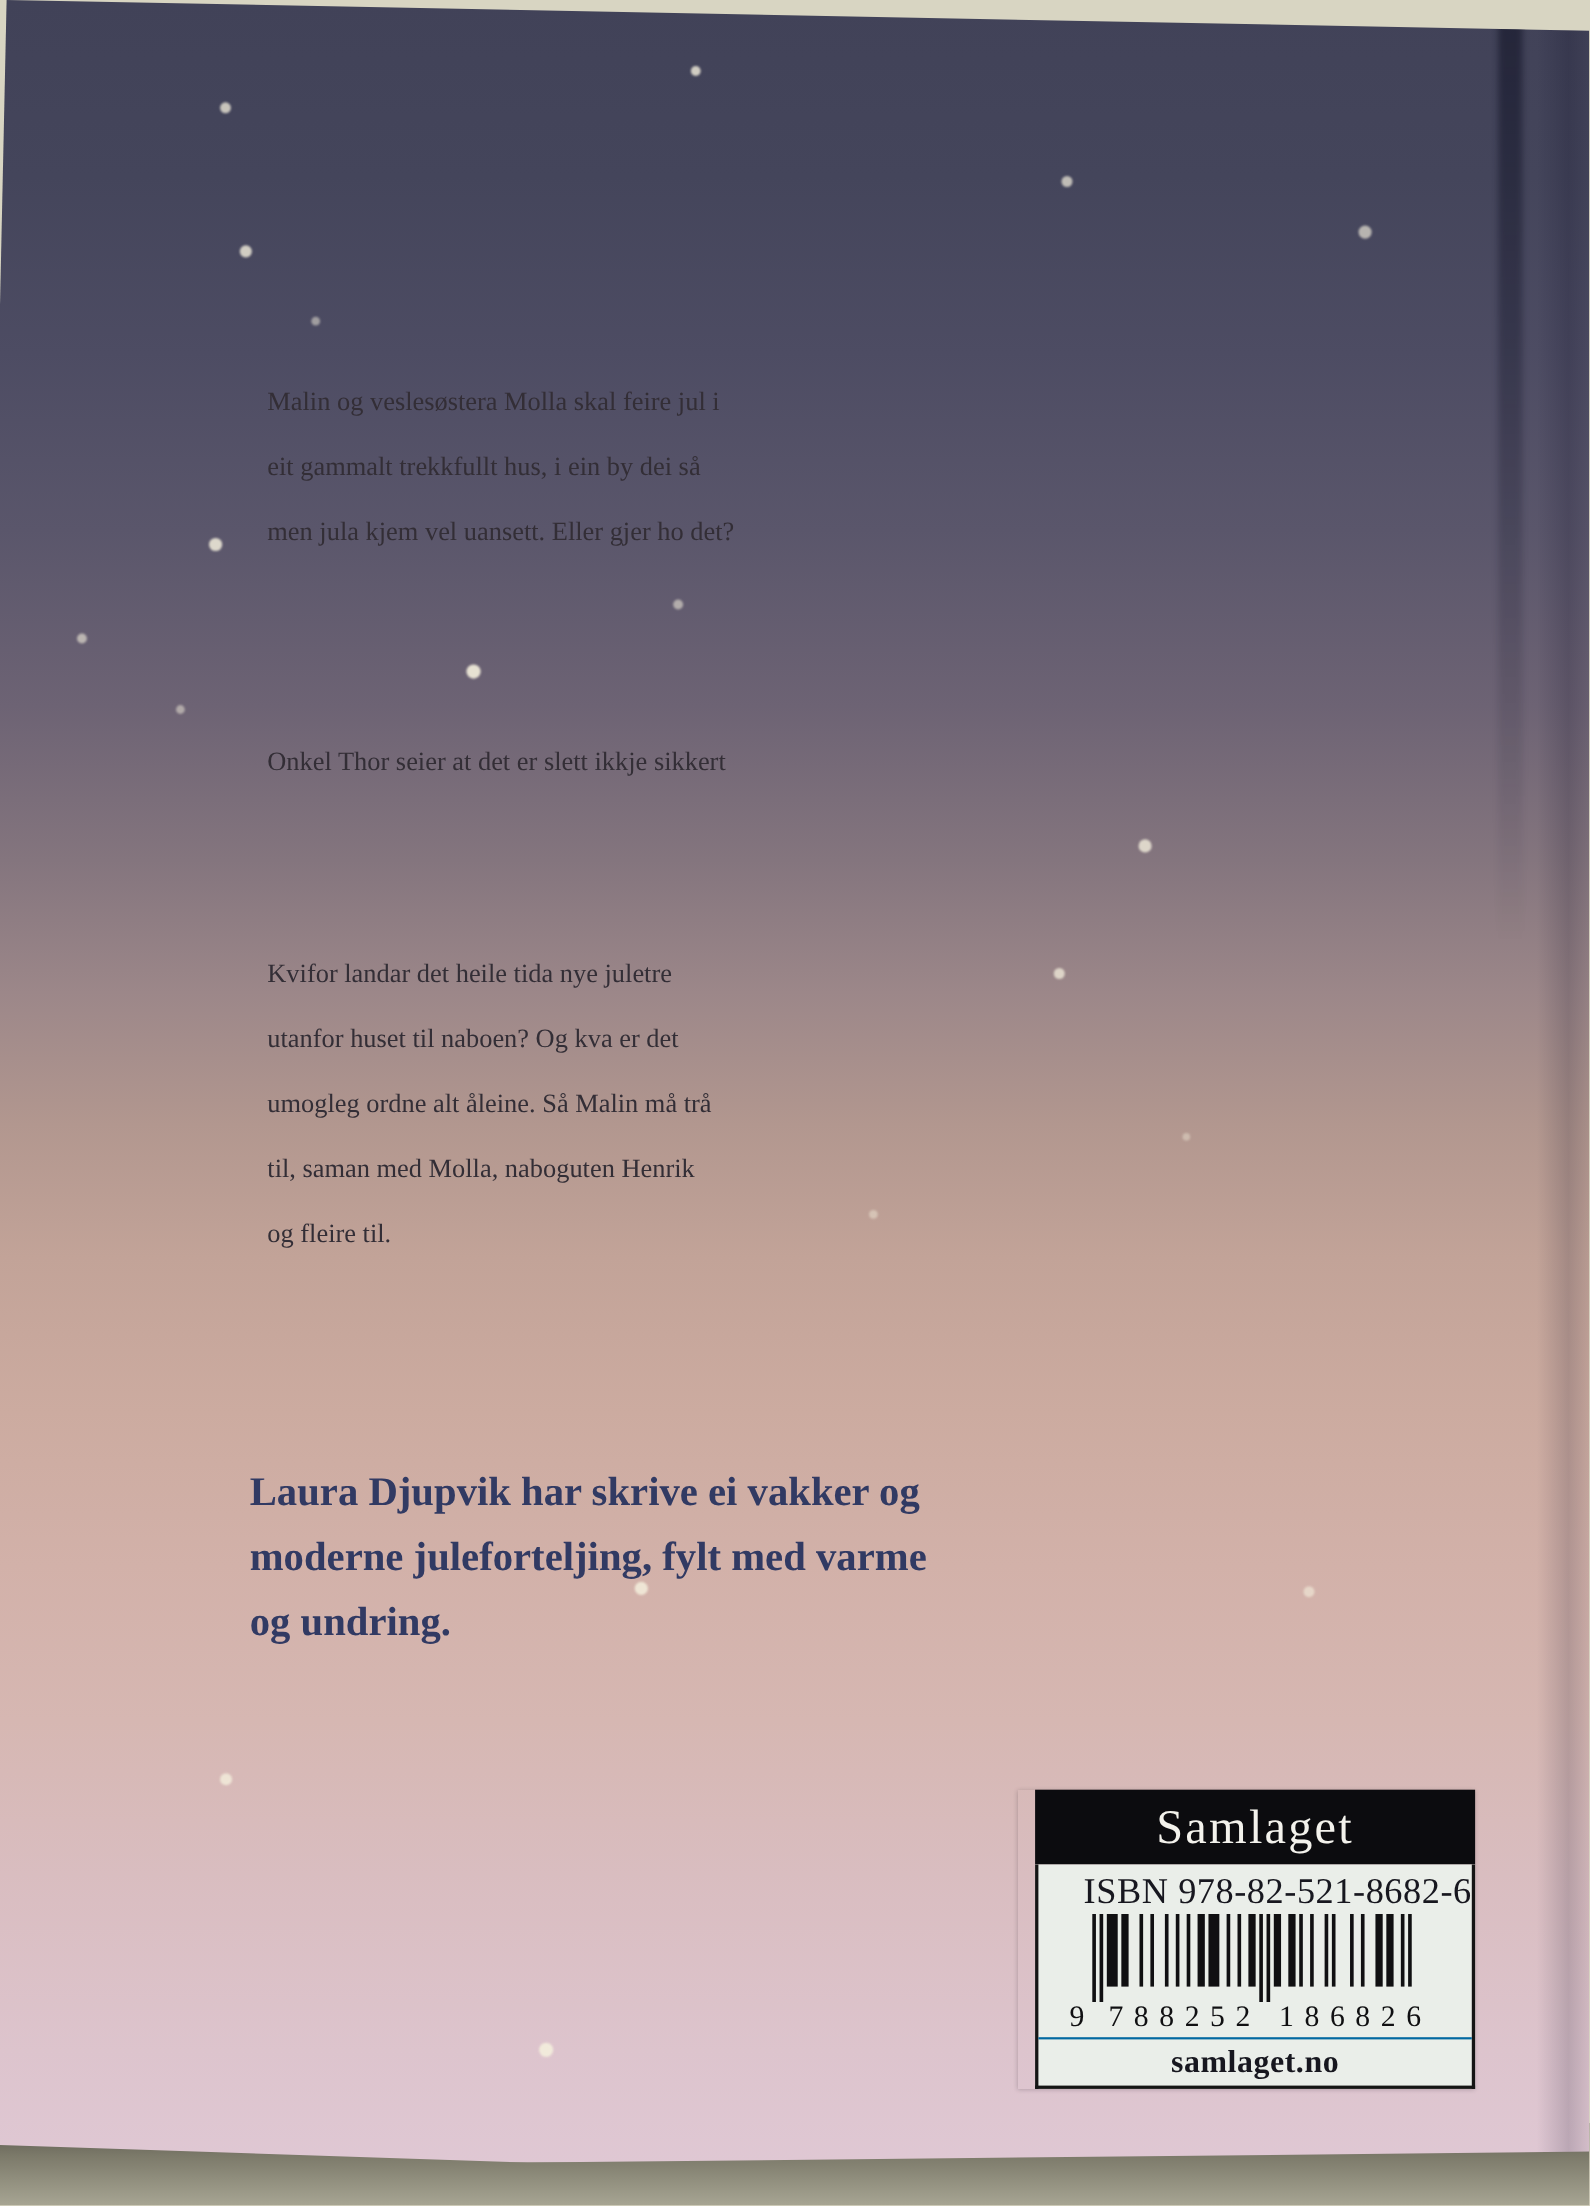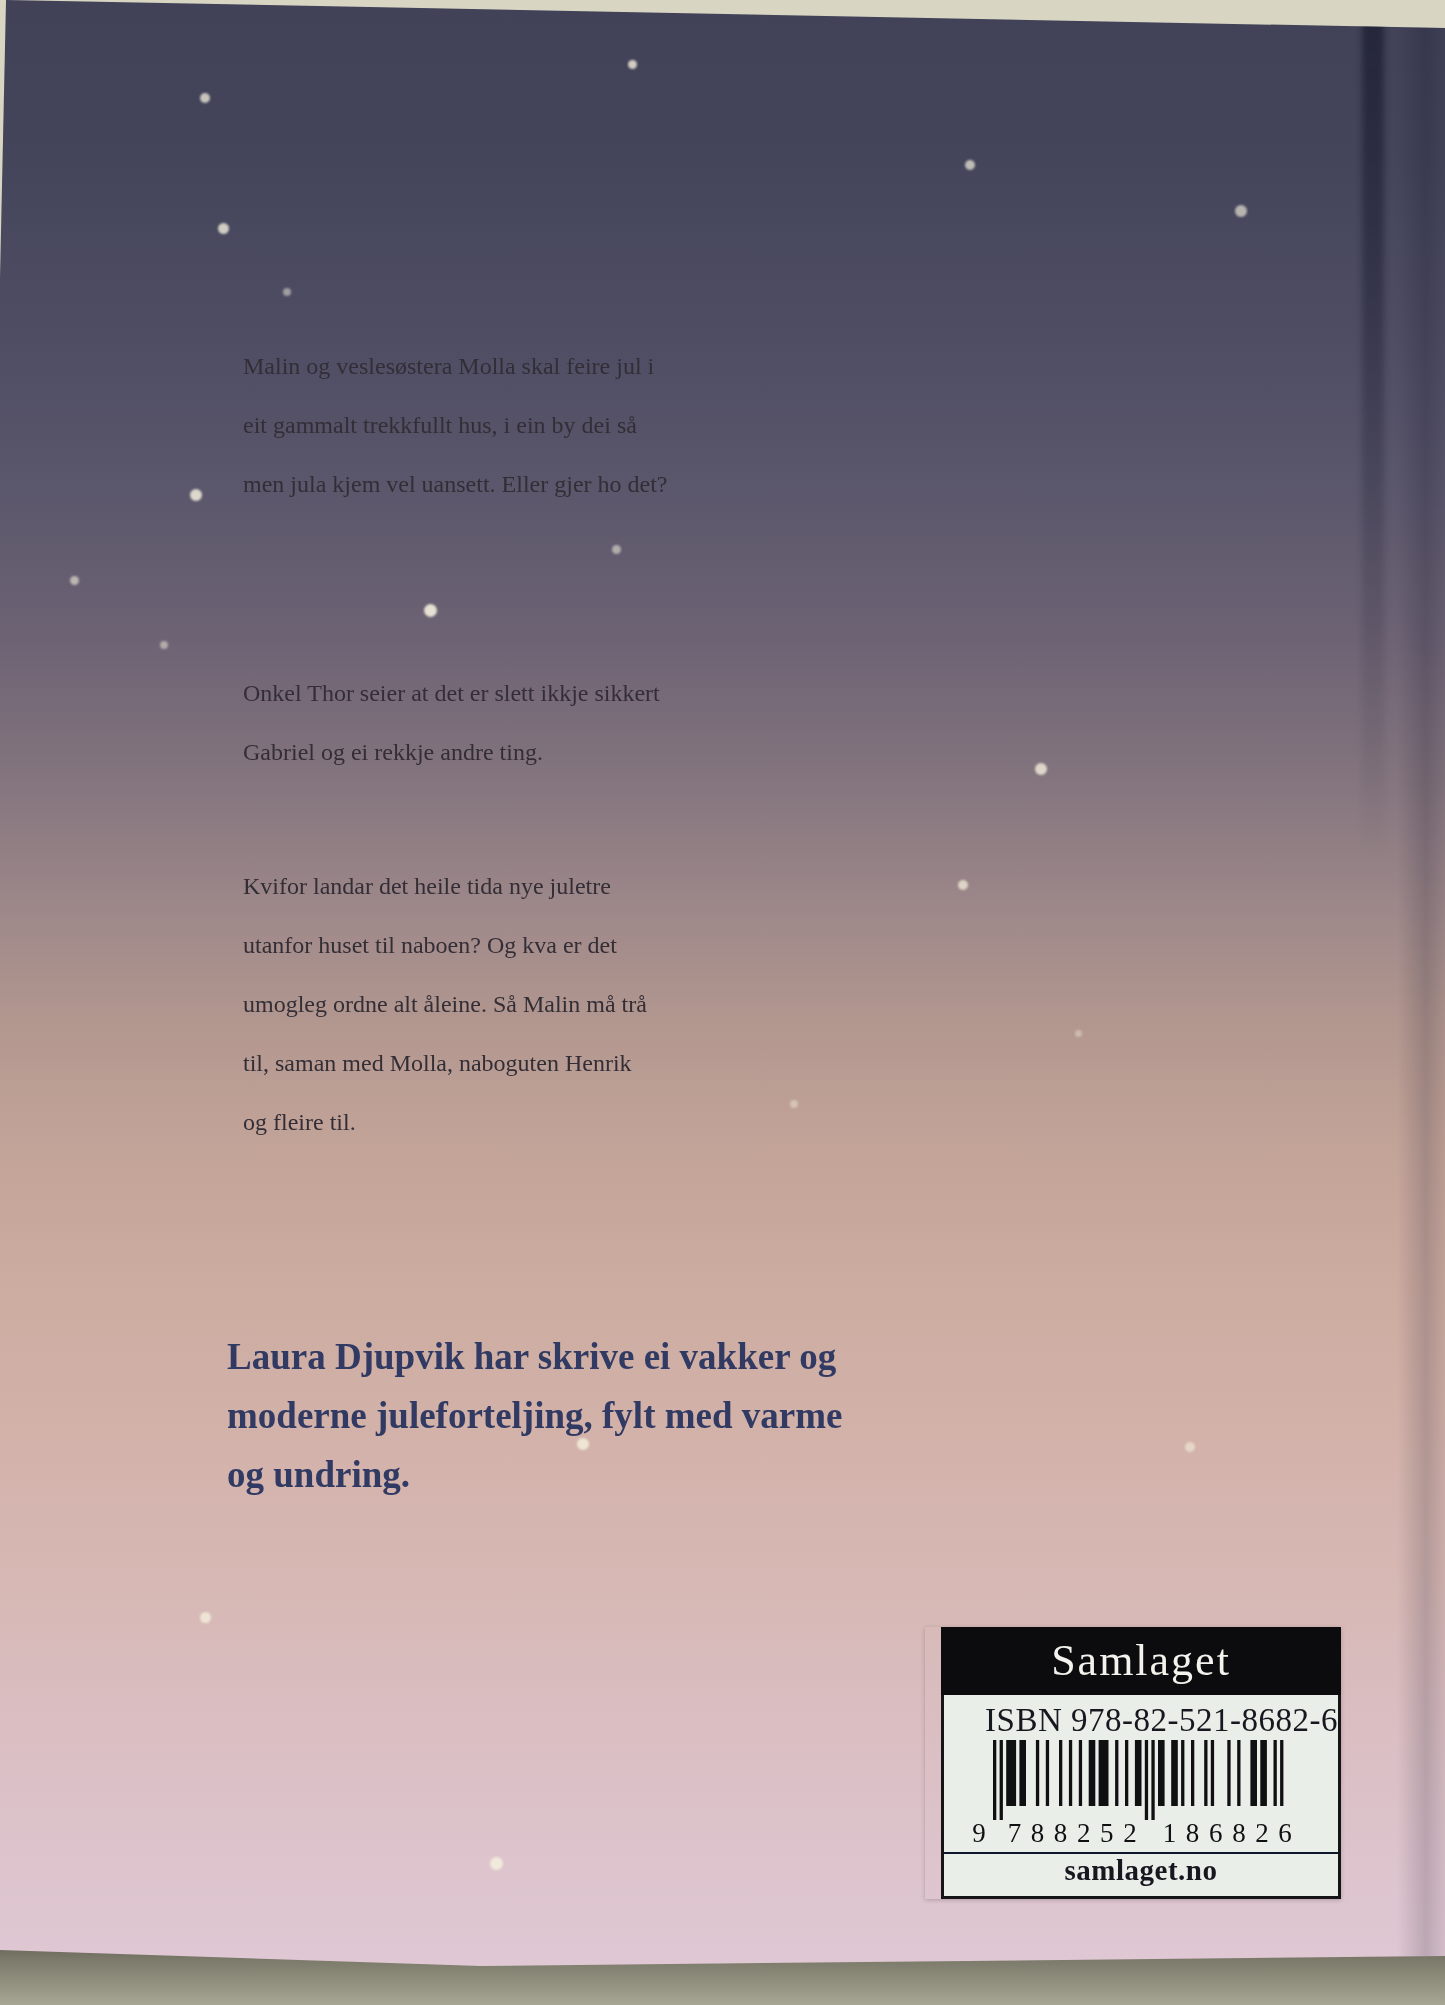--- a/index.html
+++ b/index.html
@@ -58,21 +58,21 @@
   }
   .label .white{
     background:#eaeee9;border:3px solid #151515;border-top:none;
     text-align:center;padding-top:5px;
   }
   .label .isbn{
     font-size:33px;color:#17171f;line-height:40px;letter-spacing:.5px;white-space:nowrap;text-align:right;
   }
   .label svg{display:block;margin:0 auto;}
   .label .site-row{
-    border-top:2px solid #0f172a;height:42px;display:flex;align-items:flex-start;justify-content:center;
+    border-top:2px solid #0369a1;height:42px;display:flex;align-items:center;justify-content:center;
   }
   .label .site{font-size:29px;font-weight:bold;color:#17171f;letter-spacing:.5px;}
 </style>
 </head>
 <body>
 
 <div class="table-shadow"></div>
 
 <div class="book">
   <div class="spine-hinge"></div>
@@ -100,21 +100,20 @@
       <div class="dot" style="left: 1075px; top: 1030px; width: 7px; height: 7px; opacity: 0.4;"></div>
     </div>
 
   <div class="para" id="para-1">
       <div class="line">Malin og veslesøstera Molla skal feire jul i</div>
       <div class="line">eit gammalt trekkfullt hus, i ein by dei så</div>
       <div class="line">men jula kjem vel uansett. Eller gjer ho det?</div>
     </div>
   <div class="para" id="para-2">
       <div class="line">Onkel Thor seier at det er slett ikkje sikkert</div>
-      <div class="line">Gabriel og ei rekkje andre ting.</div>
     </div>
   <div class="para" id="para-3">
       <div class="line">Kvifor landar det heile tida nye juletre</div>
       <div class="line">utanfor huset til naboen? Og kva er det</div>
       <div class="line">umogleg ordne alt åleine. Så Malin må trå</div>
       <div class="line">til, saman med Molla, naboguten Henrik</div>
       <div class="line">og fleire til.</div>
     </div>
   <div class="highlight" id="highlight">
       <div class="line">Laura Djupvik har skrive ei vakker og</div>

